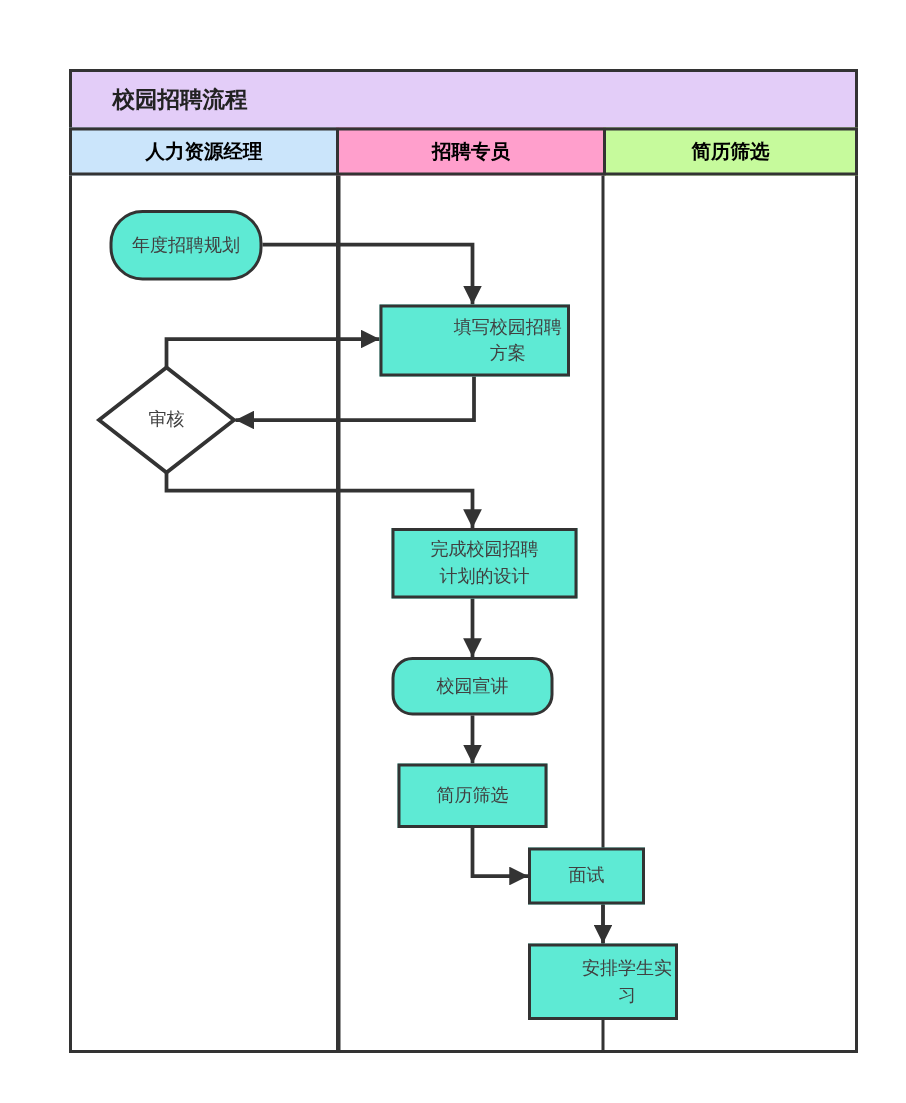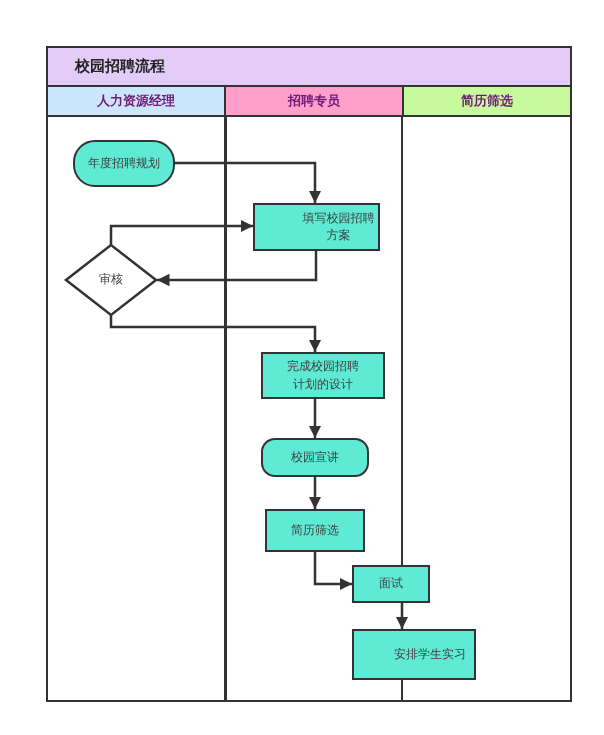--- a/index.html
+++ b/index.html
@@ -13,42 +13,42 @@
   }
   .title-band{
     position:absolute;left:46px;top:46px;width:526px;height:41px;
     border:2px solid #333333;box-sizing:border-box;background:#e3cdf8;
     display:flex;align-items:center;padding-left:27px;z-index:2;
     font-size:15px;font-weight:bold;color:#222222;
   }
   .hdr{
     position:absolute;top:85px;height:32px;border:2px solid #333333;box-sizing:border-box;
     display:flex;align-items:center;justify-content:center;
-    font-size:13px;font-weight:bold;color:#701a75;z-index:2;
+    font-size:13px;font-weight:bold;color:#000000;z-index:2;
   }
   .hdr1{left:46px;width:180px;background:#cbe5fb;}
   .hdr2{left:224px;width:180px;background:#ff9fcc;}
   .hdr3{left:402px;width:170px;background:#c6fa9c;}
   .vdiv{position:absolute;top:117px;height:585px;width:2.5px;background:#333333;z-index:3;}
   .vdiv1{left:224px;}
   .vdiv2{left:400.5px;}
   .connector-layer{position:absolute;left:0;top:0;z-index:4;pointer-events:none;}
   .node{
     position:absolute;background:#5eead4;border:2px solid #333333;box-sizing:border-box;
     display:flex;align-items:center;justify-content:center;text-align:center;
     font-size:12px;color:#404040;z-index:5;
   }
   .node-label{white-space:pre-line;line-height:1.45;}
   .stadium{left:73px;top:140px;width:102px;height:47px;border-radius:22px;}
   .box-fill-plan{left:253px;top:203px;width:127px;height:48px;padding-left:44px;}
   .box-design{left:261px;top:352px;width:124px;height:47px;}
   .box-campus-talk{left:261px;top:438px;width:108px;height:39px;border-radius:14px;}
   .box-resume{left:265px;top:509px;width:100px;height:43px;}
   .box-interview{left:352px;top:565px;width:78px;height:38px;}
-  .box-internship{left:352px;top:629px;width:124px;height:51px;padding-left:32px;}
+  .box-internship{left:352px;top:629px;width:100px;height:51px;padding-left:32px;}
   .diamond-label{
     position:absolute;left:66px;top:245px;width:90px;height:70px;
     display:flex;align-items:center;justify-content:center;
     font-size:12px;color:#404040;z-index:5;
   }
 </style>
 </head>
 <body>
 
 <div class="canvas">

